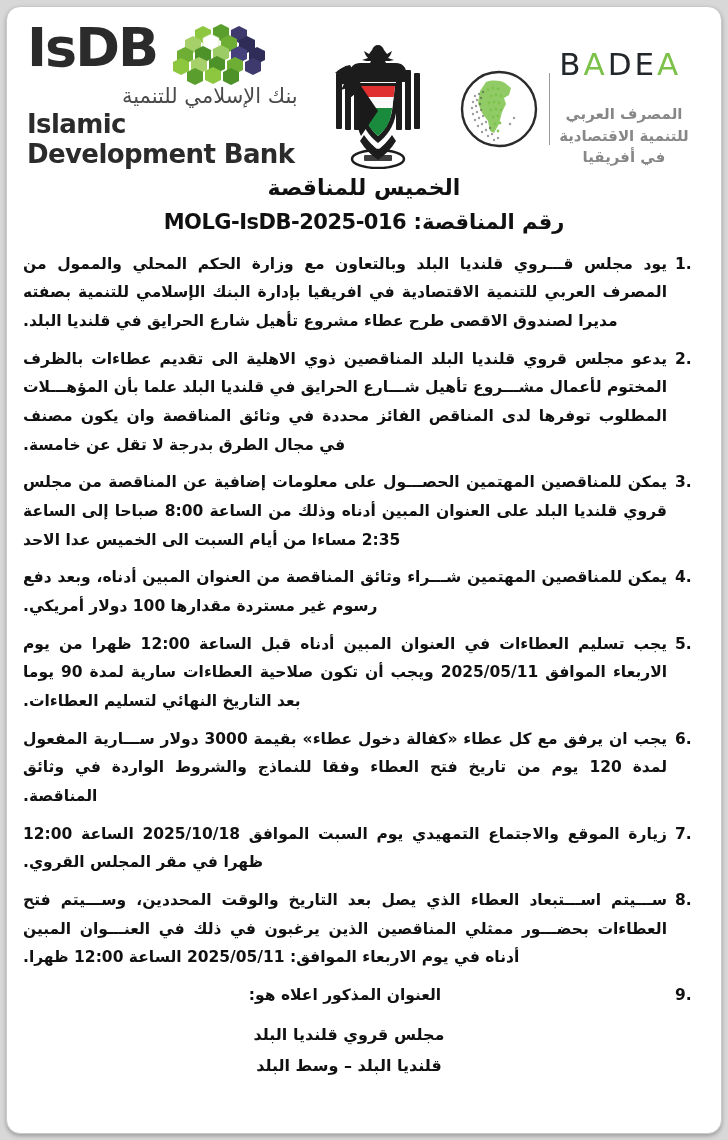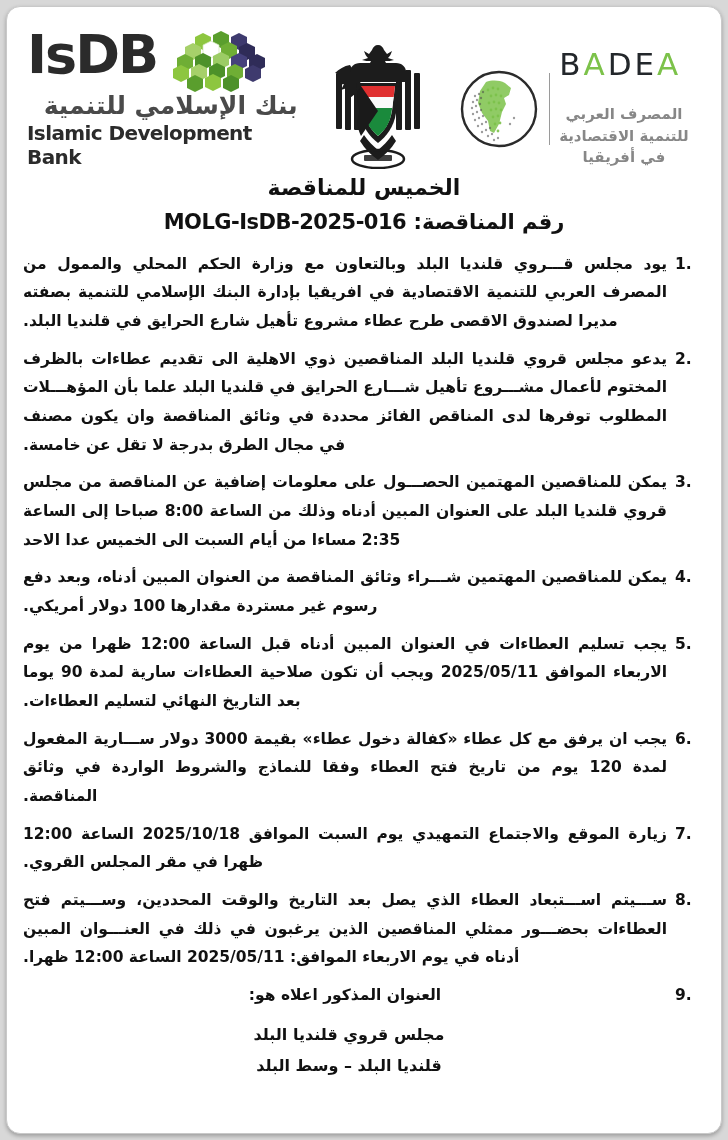--- a/index.html
+++ b/index.html
@@ -60,31 +60,31 @@
     letter-spacing: -2px;
     color: #2b2b2b;
     line-height: 0.95;
   }
   .isdb-dome {
     width: 116px;
     height: 62px;
     margin-top: 2px;
   }
   .isdb-ar {
-    font-size: 25px;
-    font-weight: 700;
+    font-size: 21px;
+    font-weight: 400;
     color: #4a4a4a;
     direction: rtl;
     letter-spacing: 0px;
     margin-top: -2px;
     width: 100%;
     text-align: right;
   }
   .isdb-en {
-    font-size: 20px;
+    font-size: 26px;
     font-weight: 700;
     color: #2b2b2b;
     letter-spacing: -0.6px;
     margin-top: 1px;
   }
 
   
   .pal-emblem { width: 104px; height: 130px; flex: none; }
 
   

